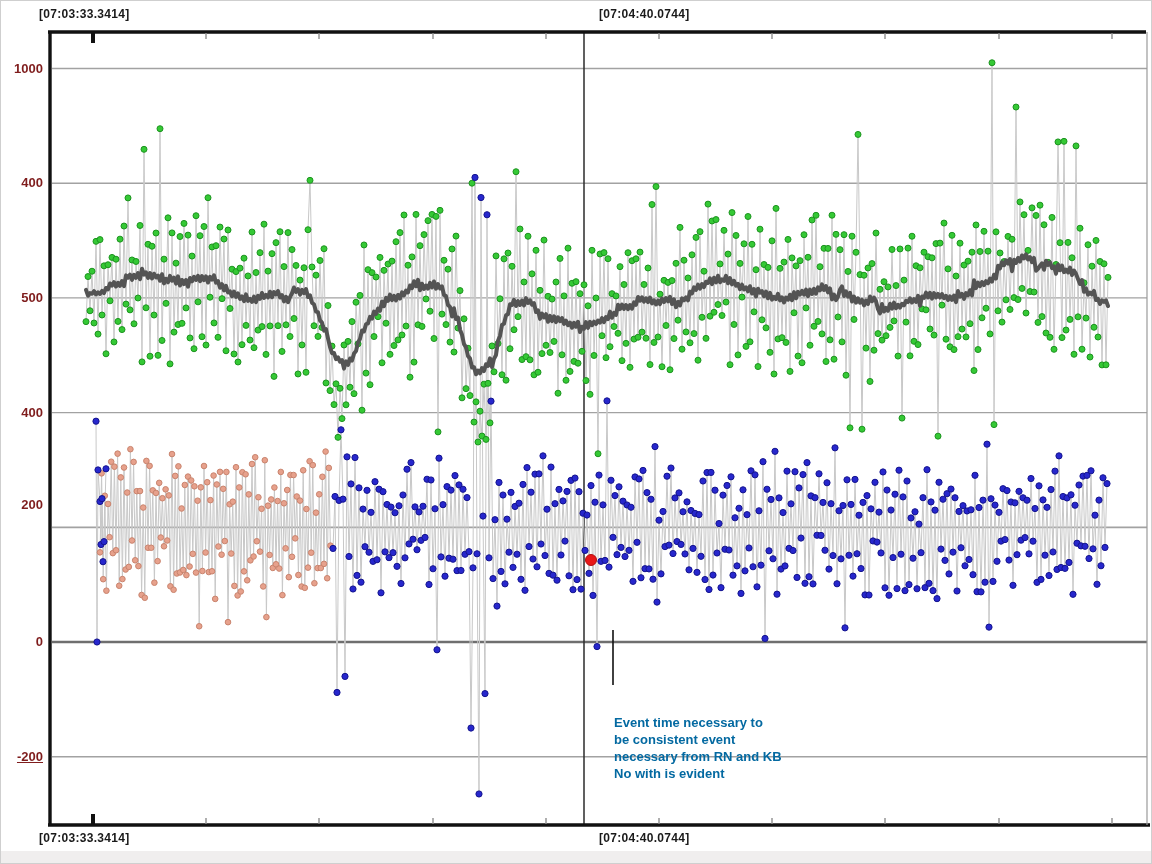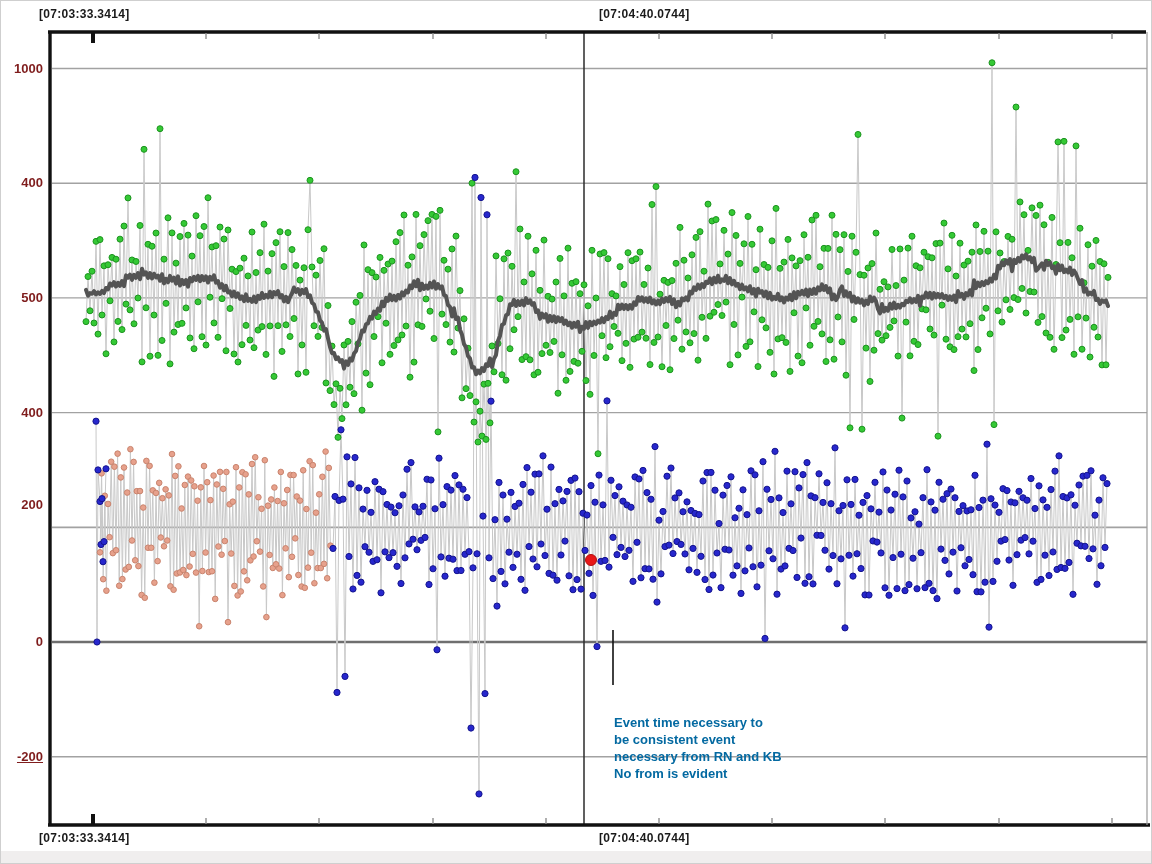--- a/index.html
+++ b/index.html
@@ -1151,20 +1151,20 @@
       <div class="y-label" style="left: 0px; top: 403.6px;">400</div>
       <div class="y-label" style="left: 0px; top: 496px;">200</div>
       <div class="y-label" style="left: 0px; top: 633px;">0</div>
       <div class="y-label" style="left: 0px; top: 747.7px; text-decoration: underline;">-200</div>
     </div>
 
   <div id="annotation">
     <div>Event time necessary to</div>
     <div>be consistent event</div>
     <div>necessary from RN and KB</div>
-    <div>No from is evident</div>
+    <div>No with is evident</div>
   </div>
 
   <div class="ts-label" style="left:38px;top:830px">[07:03:33.3414]</div>
   <div class="ts-label" style="left:598px;top:830px">[07:04:40.0744]</div>
 
   <div id="bottom-strip"></div>
 </div>
 
 </body></html>

